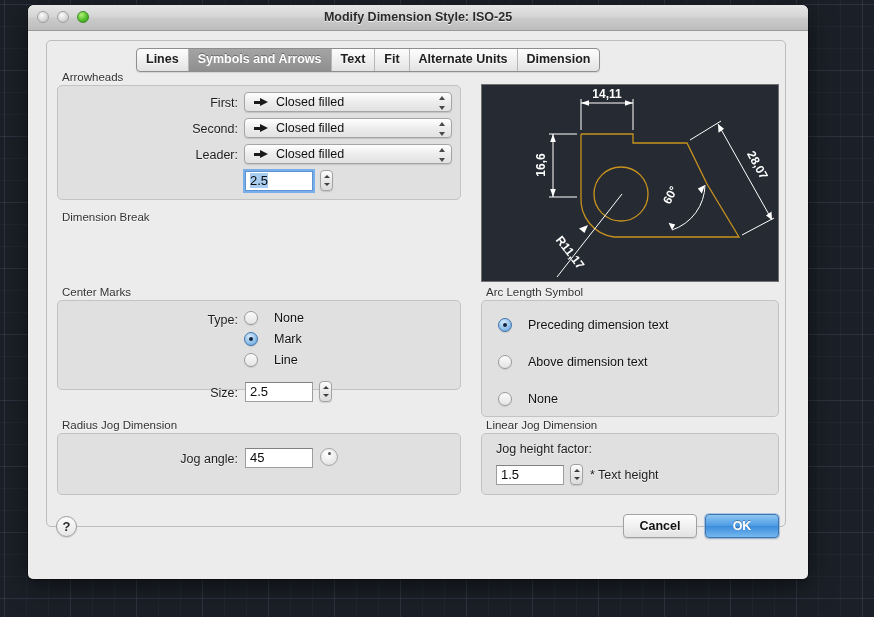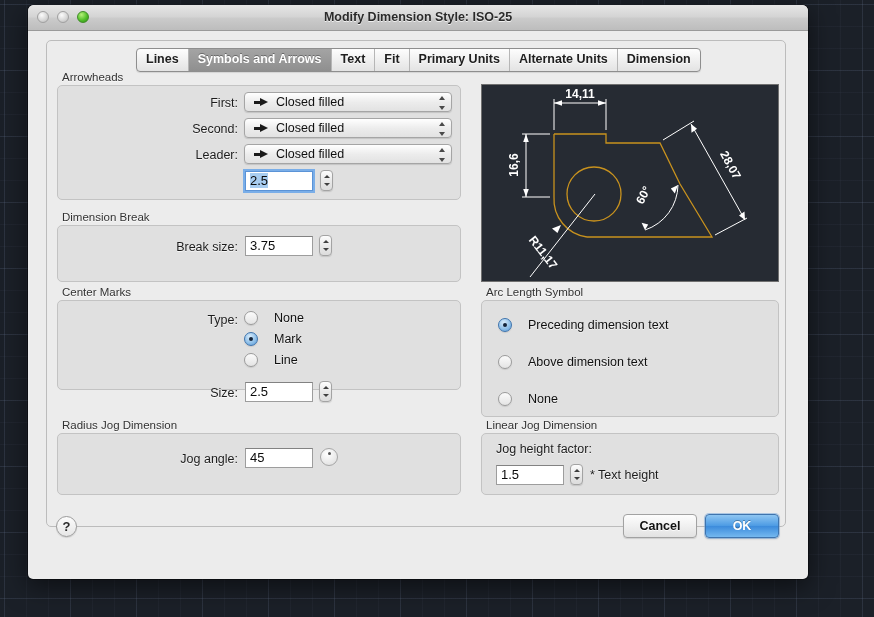--- a/index.html
+++ b/index.html
@@ -383,25 +383,20 @@
             <span class="steppers"></span>
           </div>
 
           <div class="field focused" style="left:187px; top:85px; width:68px;"><span class="sel">2.5</span></div>
           <div class="stepper" style="left:262px; top:84px;"></div>
         </div>
       </div>
 
       <div class="group" style="left:10px; top:170px; width:404px;">
         <span class="glabel">Dimension Break</span>
-        <div class="gbody" style="height:57px;">
-          <span class="row-label" style="left:0; top:14px; width:180px;">Break size:</span>
-          <div class="field" style="left:187px; top:10px; width:68px;">3.75</div>
-          <div class="stepper" style="left:261px; top:9px;"></div>
-        </div>
       </div>
 
       <div class="group" style="left:10px; top:245px; width:404px;">
         <span class="glabel">Center Marks</span>
         <div class="gbody" style="height:90px;">
           <span class="row-label" style="left:0; top:12px; width:180px;">Type:</span>
           <div class="radio" style="left:186px; top:10px;">
             <span class="dot"></span>
             <span class="rlabel">None</span>
           </div>
@@ -422,21 +417,21 @@
 
       <div class="group" style="left:10px; top:378px; width:404px;">
         <span class="glabel">Radius Jog Dimension</span>
         <div class="gbody" style="height:62px;">
           <span class="row-label" style="left:0; top:18px; width:180px;">Jog angle:</span>
           <div class="field" style="left:187px; top:14px; width:68px;">45</div>
           <div class="dial" style="left:262px; top:14px;"></div>
         </div>
       </div>
 
-      <div id="preview" style="left:434px; top:43px; width:298px; height:198px;">
+      <div id="preview" style="left:434px; top:43px; width:298px; height:198px;padding-left:27px;">
         <svg width="298" height="198" viewBox="0 0 298 198">
 
           <path d="M 72 49 L 124 49 L 124 58 L 178 58 L 198 99 L 230 152 L 105 152" fill="none" stroke="#c8921e" stroke-width="1.3"></path>
 
           <path d="M 72 49 L 72 112 A 38 38 0 0 0 105 152" fill="none" stroke="#c8921e" stroke-width="1.3"></path>
 
           <circle cx="112" cy="109" r="27" fill="none" stroke="#c8921e" stroke-width="1.3"></circle>
 
           <line x1="72" y1="45" x2="72" y2="14" stroke="#ffffff" stroke-width="1"></line>
           <line x1="124" y1="45" x2="124" y2="14" stroke="#ffffff" stroke-width="1"></line>
@@ -499,21 +494,20 @@
       </div>
 
     </div>
 
     <div id="tabbar">
       <div id="tabs">
         <div class="tab">Lines</div>
         <div class="tab active">Symbols and Arrows</div>
         <div class="tab">Text</div>
         <div class="tab">Fit</div>
-        <div class="tab">Primary Units</div>
         <div class="tab">Alternate Units</div>
         <div class="tab">Dimension</div>
       </div>
     </div>
 
     <div id="help-btn">?</div>
     <div class="btn normal" style="left:595px; top:509px; width:74px;">Cancel</div>
     <div class="btn primary" style="left:677px; top:509px; width:74px;">OK</div>
 
   </div>

